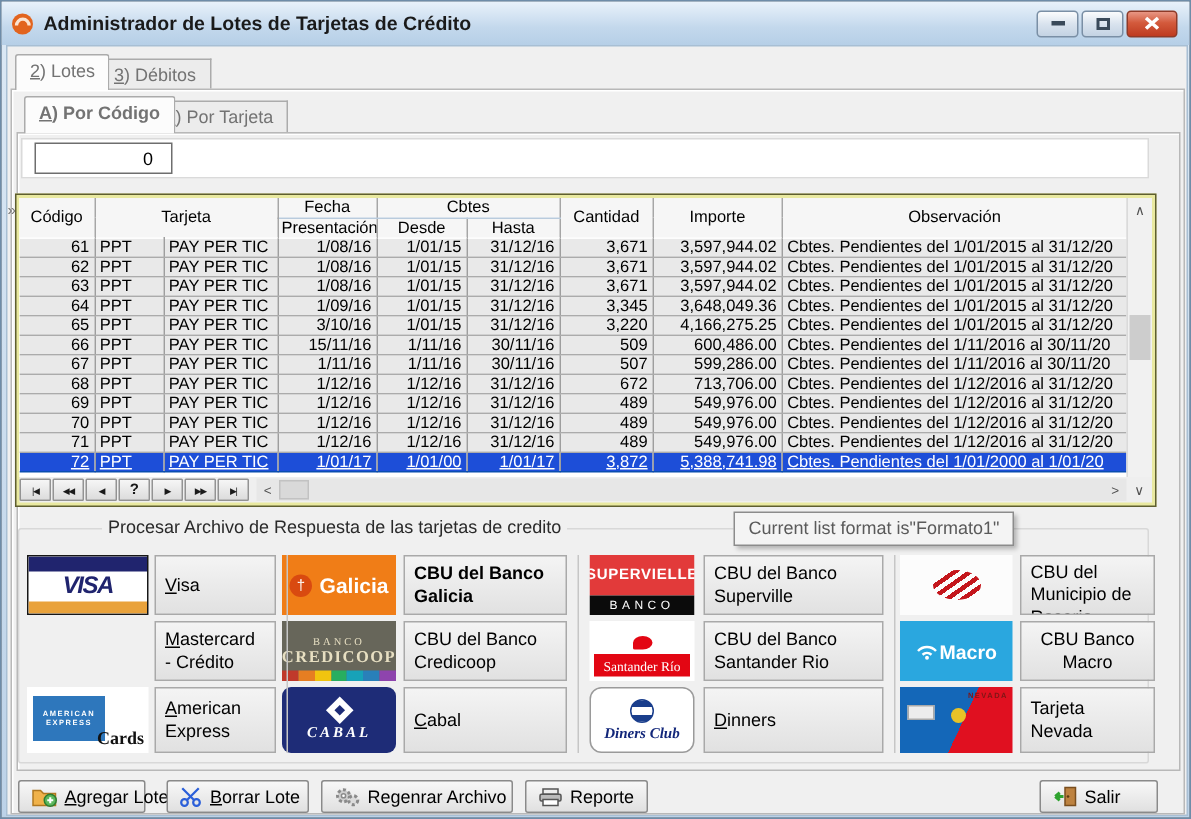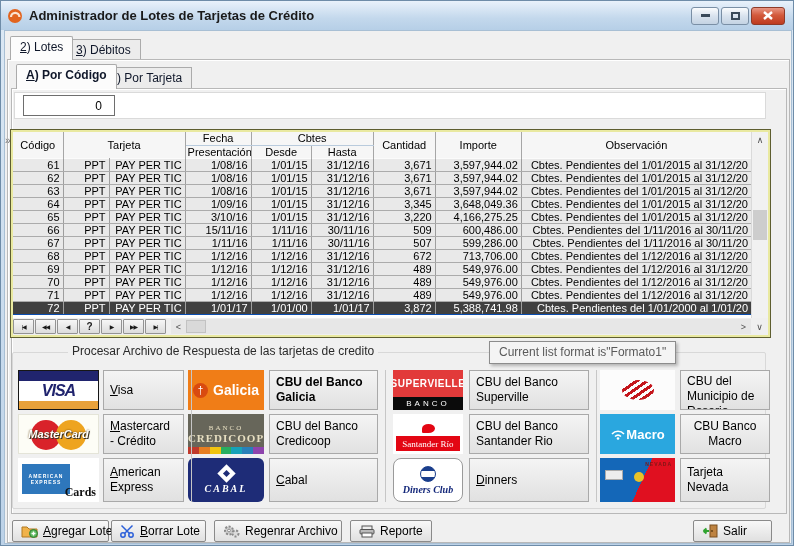--- a/index.html
+++ b/index.html
@@ -10,43 +10,43 @@
     background:linear-gradient(#E9F2FB,#C3D8EC 60%,#B6CFE7);padding:0 6px;}
   .title-text{font-size:13px;font-weight:bold;color:#1a1a1a;margin-left:6px;flex:1;white-space:nowrap;}
   .winbtns{display:flex;gap:2px;margin-right:2px;}
   .winbtn{width:28px;height:18px;border:1px solid #7A8FA5;border-radius:3px;display:flex;align-items:center;justify-content:center;
     background:linear-gradient(#FBFCFD,#D9E3EE 50%,#C4D3E3);cursor:default;}
   .winbtn.close{width:34px;background:linear-gradient(#E89684,#D35A3C 45%,#BE3B20);border-color:#8E3A28;}
   .client{position:absolute;left:3px;top:29px;width:788px;height:514px;background:#F0F0F0;border:1px solid #A8BFD4;}
 
   
   .tab{position:absolute;font-size:12px;padding:3px 9px 0;border:1px solid #ABABAB;border-bottom:none;
-    background:#ECECEC;color:#0f172a;white-space:nowrap;}
+    background:#ECECEC;color:#737373;white-space:nowrap;}
   .tab.active{background:#FCFCFC;z-index:5;border-top-left-radius:2px;border-top-right-radius:2px;}
   .tabpanel{position:absolute;background:#F0F0F0;border:1px solid #B8B8B8;box-shadow:inset 1px 1px 0 #FFFFFF;}
 
   
   .toolbar{position:absolute;left:9px;top:61px;width:752px;height:27px;background:#FFFFFF;border:1px solid #DADADA;}
   .filter-input{position:absolute;left:8px;top:2px;width:92px;height:21px;border:1px solid #6E6E6E;
     font-size:12px;text-align:right;padding:0 12px 0 2px;background:#fff;}
   .collapse-chip{position:absolute;left:0px;top:104px;font-size:10px;color:#777;}
 
   
   .grid{position:absolute;left:5px;top:98px;width:761px;height:209px;border:1px solid #5E5E30;
     background:#E9E9A0;padding:2px;display:flex;flex-direction:column;}
   .grid-main{display:flex;flex:1;min-height:0;background:#FFF;}
   .grid-tablewrap{flex:1;overflow:hidden;background:#FFF;}
   table.grid-table{border-collapse:collapse;table-layout:fixed;width:739px;font-size:11px;line-height:12px;color:#000;}
   .grid-table th{background:#F6F6F6;border-right:1px solid #A6A6A6;font-weight:normal;font-size:11px;
     padding:0 2px;white-space:nowrap;overflow:hidden;height:13px;}
   .grid-table th.group{border-bottom:1px solid #B9CBDD;}
   .grid-table td{background:#E9E9E9;border-right:1px solid #9E9E9E;border-bottom:1px solid #ABABAB;
     border-top:1px solid #FBFBFB;padding:0 3px;white-space:nowrap;overflow:hidden;height:12px;}
-  .grid-table .r{text-align:right;} .grid-table .l{text-align:right;}
-  tr.selected td{background:#404040;color:#FFFFFF;border-top-color:#2F79E2;border-bottom-color:#0A4DB0;}
+  .grid-table .r{text-align:right;} .grid-table .l{text-align:left;}
+  tr.selected td{background:#1d4ed8;color:#FFFFFF;border-top-color:#2F79E2;border-bottom-color:#0A4DB0;text-decoration:underline;}
   .vscroll{width:17px;background:#F1F1F1;border-left:1px solid #DADADA;position:relative;}
   .scrollarrow{height:16px;display:flex;align-items:center;justify-content:center;font-size:9px;color:#505050;}
   .vthumb{position:absolute;left:1px;right:1px;top:42%;height:30px;background:#CDCDCD;}
   .grid-nav{height:17px;display:flex;align-items:center;background:#EFEFEF;}
   .navbtn{width:21px;height:15px;margin-right:1px;border:1px solid #939393;border-radius:1px;
     background:linear-gradient(#F6F6F6,#DCDCDC);display:flex;align-items:center;justify-content:center;
     font-size:6px;letter-spacing:-1px;color:#1a1a1a;}
   .navbtn.q{font-size:10px;font-weight:bold;letter-spacing:0;}
   .hscroll{flex:1;height:15px;display:flex;align-items:center;background:#E7E7E7;margin-left:4px;}
   .harrow{width:15px;height:15px;display:flex;align-items:center;justify-content:center;font-size:9px;color:#505050;}
@@ -398,25 +398,20 @@
       <span>CBU del Banco Superville</span>
     </button>
 
     <div class="logo rosario" style="left:595px;top:339px;width:75px;height:40px;">
       <span class="swirl"></span>
     </div>
     <button class="cardbtn" style="left:675px;top:339px;width:90px;height:40px;">
       <span>CBU del Municipio de Rosario</span>
     </button>
 
-    <div class="logo mc" style="left:13px;top:383px;width:81px;height:40px;">
-      <span class="circ red"></span>
-        <span class="circ yel"></span>
-      <span class="mtext">MasterCard</span>
-    </div>
     <button class="cardbtn" style="left:98px;top:383px;width:81px;height:40px;">
       <u>M</u><span>astercard - Crédito</span>
     </button>
 
     <div class="logo credicoop" style="left:183px;top:383px;width:76px;height:40px;">
       <span class="l1">BANCO</span>
       <span class="l2">CREDICOOP</span>
       <span class="stripe">
         <i style="background:#C0392B"></i>
           <i style="background:#E67E22"></i>
@@ -484,21 +479,21 @@
 
     <div class="logo nevada" style="left:595px;top:427px;width:75px;height:44px;">
       <span class="mag"></span>
         <span class="gold"></span>
       <span class="ntext">NEVADA</span>
     </div>
     <button class="cardbtn" style="left:675px;top:427px;width:90px;height:44px;">
       <span>Tarjeta Nevada</span>
     </button>
 
-    <button class="footbtn" style="left:7px;top:489px;width:97px;">
+    <button class="footbtn" style="left:7px;top:489px;width:85px;">
       <span style="display:flex;">
         <svg width="17" height="14">
             <path d="M1 3 h5 l2 2 h8 v8 h-15 z" fill="#F0B24A" stroke="#B07820"></path>
             <circle cx="12.5" cy="9.5" r="4" fill="#5CB85C" stroke="#2E7D32"></circle>
             <path d="M12.5 7.5 v4 M10.5 9.5 h4" stroke="#fff" stroke-width="1.4"></path>
           </svg>
       </span>
       <span><u>A</u><span>gregar Lote</span></span>
     </button>
     <button class="footbtn" style="left:106px;top:489px;width:95px;">

